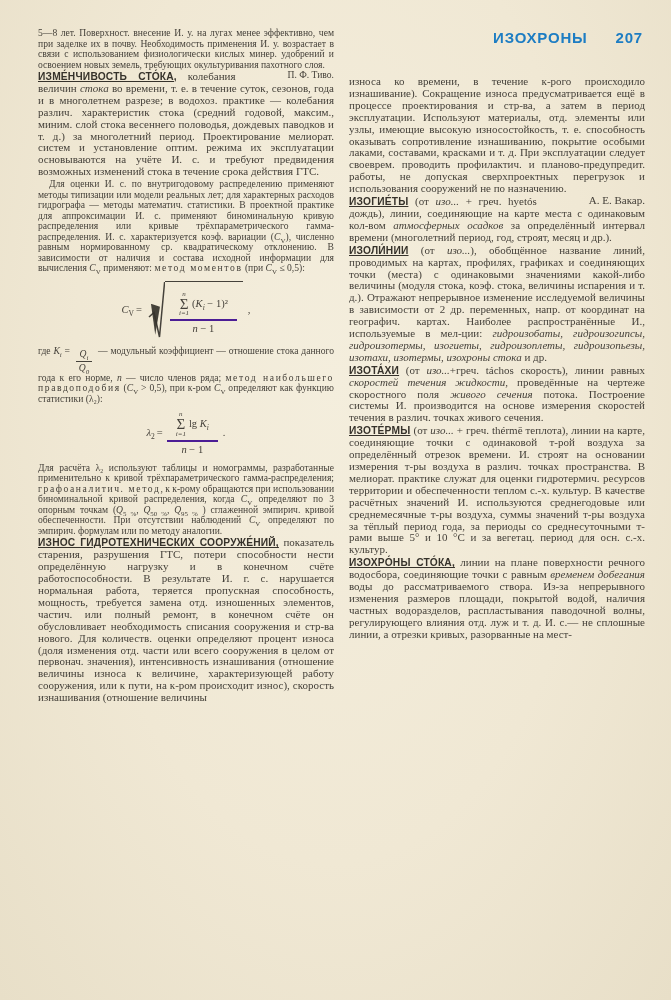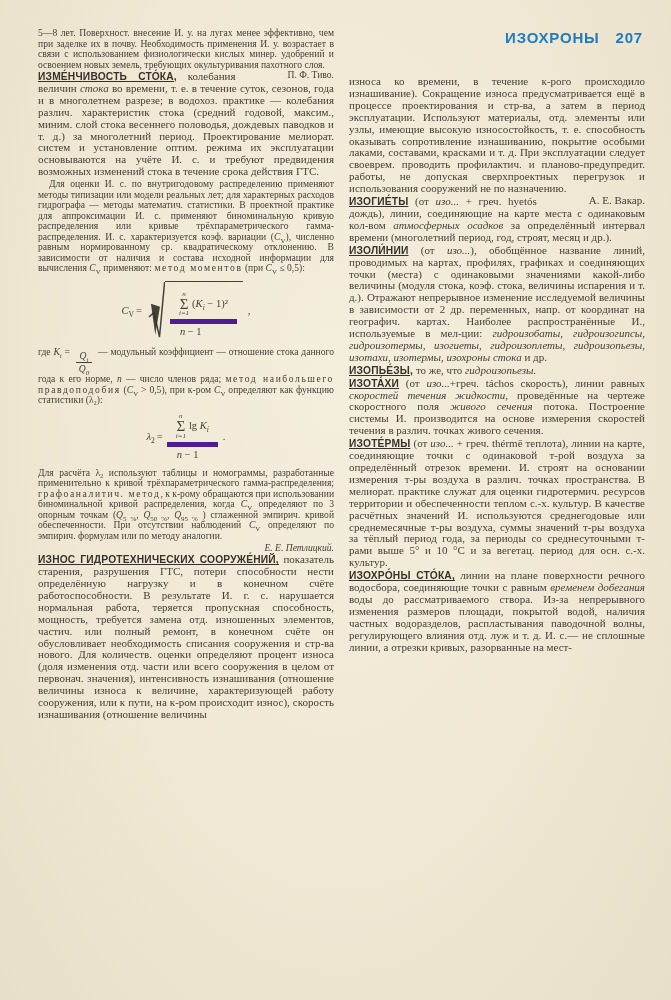--- a/index.html
+++ b/index.html
@@ -23,35 +23,35 @@
   .seg-sub,.f-sub{vertical-align:sub;font-size:0.72em;line-height:0;}
   .seg-isub{vertical-align:sub;font-size:0.72em;font-style:italic;line-height:0;}
   .author{float:right;padding-left:8px;margin-left:44px;}
   .author-line{text-align:right;font-style:italic;font-size:9.6px;line-height:11px;}
   
   .col-header{
     text-align:right;margin:1px 2px 30px 0;
     font-family:"Liberation Sans",sans-serif;font-weight:700;
     font-size:15px;letter-spacing:0.8px;color:#1d7dc3;
   }
-  .col-header .pn{margin-left:16px;}
+  .col-header .pn{margin-left:28px;}
   
   .ifrac{display:inline-flex;flex-direction:column;align-items:center;vertical-align:-38%;margin:0 3px;line-height:1.05;}
   .ifr-n{padding:0 3px 1px;}
   .ifr-d{border-top:1px solid #45413a;padding:1px 3px 0;}
   
   .formula-row{
     display:flex;align-items:center;justify-content:center;gap:4px;
     margin:7px 0 7px 0;font-size:10.5px;line-height:1.15;font-style:normal;
   }
   .f-lhs{white-space:nowrap;}
   .f-eq{margin-left:2px;}
   .frac{display:inline-flex;flex-direction:column;align-items:center;}
   .frac-num{display:flex;align-items:center;gap:3px;padding:0 9px 2px;}
-  .frac-den{border-top:5px solid #4c1d95;padding:2px 10px 0;align-self:stretch;text-align:left;}
+  .frac-den{border-top:2px solid #4c1d95;padding:2px 10px 0;align-self:stretch;text-align:center;}
   .bigsum{display:inline-flex;flex-direction:column;align-items:center;line-height:1;}
   .sum-top,.sum-bot{font-size:7px;font-style:italic;}
   .sum-sigma{font-size:15px;line-height:0.85;}
   .rad{display:inline-flex;align-items:flex-start;position:relative;margin-left:2px;}
   .rad-sign{width:17px;height:58px;display:block;flex:0 0 17px;}
   .rad-body{border-top:1.1px solid #45413a;padding:5px 6px 2px 5px;}
   .rad-artifact{
     position:absolute;left:3px;top:23px;width:9px;height:31px;background:#35322b;
     clip-path:polygon(0 0,100% 10%,48% 100%);opacity:0.92;
   }
@@ -102,29 +102,27 @@
           <span class="sum-sigma">Σ</span>
           <span class="sum-bot">i=1</span>
         </span>
         <span class="num-expr"><span>lg </span><span class="it">K</span><sub class="f-sub it">i</sub></span>
       </span>
       <span class="frac-den"><span class="it">n</span><span> − 1</span></span>
     </span>
     <span class="f-trail">.</span>
   </div>
         <p class="fine"><span>Для расчёта λ₂ используют таблицы и номограммы, разработанные применительно к кривой трёхпараметрического гамма-распределения; </span><span class="seg-sp">графоаналитич. метод</span><span>, к к-рому обращаются при использовании биноминальной кривой распределения, когда </span><span class="seg-i">C</span><span class="seg-sub">V</span><span> определяют по 3 опорным точкам (</span><span class="seg-i">Q</span><span class="seg-sub">5 %</span><span>, </span><span class="seg-i">Q</span><span class="seg-sub">50 %</span><span>, </span><span class="seg-i">Q</span><span class="seg-sub">95 %</span><span> ) сглаженной эмпирич. кривой обеспеченности. При отсутствии наблюдений </span><span class="seg-i">C</span><span class="seg-sub">V</span><span> определяют по эмпирич. формулам или по методу аналогии.</span></p>
-        <p class="author-line">Е. Е. Петлицкий.</p>
         <p class="body"><span class="seg-t">ИЗНОС ГИДРОТЕХНИЧЕСКИХ СООРУЖЕ́НИЙ,</span><span> показатель старения, разрушения ГТС, потери способности нести определённую нагрузку и в конечном счёте работоспособности. В результате И. г. с. нарушается нормальная работа, теряется пропускная способность, мощность, требуется замена отд. изношенных элементов, частич. или полный ремонт, в конечном счёте он обусловливает необходимость списания сооружения и стр-ва нового. Для количеств. оценки определяют процент износа (доля изменения отд. части или всего сооружения в целом от первонач. значения), интенсивность изнашивания (отношение величины износа к величине, характеризующей работу сооружения, или к пути, на к-ром происходит износ), скорость изнашивания (отношение величины</span></p>
       </div>
     <div class="col" id="col-right">
       <div class="col-header">
         <span class="hw">ИЗОХРОНЫ</span><span class="pn">207</span>
       </div>
     <p class="body"><span>износа ко времени, в течение к-рого происходило изнашивание). Сокращение износа предусматривается ещё в процессе проектирования и стр-ва, а затем в период эксплуатации. Используют материалы, отд. элементы или узлы, имеющие высокую износостойкость, т. е. способность оказывать сопротивление изнашиванию, покрытие особыми лаками, составами, красками и т. д. При эксплуатации следует своеврем. проводить профилактич. и планово-предупредит. работы, не допуская сверхпроектных перегрузок и использования сооружений не по назначению.</span><span class="author">А. Е. Вакар.</span></p>
         <p class="body"><span class="seg-t">ИЗОГИЕ́ТЫ</span><span> (от </span><span class="seg-i">изо...</span><span> + греч. hyetós дождь), линии, соединяющие на карте места с одинаковым кол-вом </span><span class="seg-i">атмосферных осадков</span><span> за определённый интервал времени (многолетний период, год, строят, месяц и др.).</span></p>
         <p class="body"><span class="seg-t">ИЗОЛИ́НИИ</span><span> (от </span><span class="seg-i">изо...</span><span>), обобщённое название линий, проводимых на картах, профилях, графиках и соединяющих точки (места) с одинаковыми значениями какой-либо величины (модуля стока, коэф. стока, величины испарения и т. д.). Отражают непрерывное изменение исследуемой величины в зависимости от 2 др. переменных, напр. от координат на географич. картах. Наиболее распространённые И., используемые в мел-ции: </span><span class="seg-i">гидроизобаты, гидроизогипсы, гидроизотермы, изогиеты, гидроизоплеты, гидроизопьезы, изотахи, изотермы, изохроны стока</span><span> и др.</span></p>
-        <p class="body"><span class="seg-t">ИЗОПЬЕ́ЗЫ,</span><span> то же, что </span><span class="seg-i">гидроизопьезы.</span></p>
         <p class="body"><span class="seg-t">ИЗОТА́ХИ</span><span> (от </span><span class="seg-i">изо...</span><span>+греч. táchos скорость), линии равных </span><span class="seg-i">скоростей течения жидкости</span><span>, проведённые на чертеже скоростного поля </span><span class="seg-i">живого сечения</span><span> потока. Построение системы И. производится на основе измерения скоростей течения в различ. точках живого сечения.</span></p>
         <p class="body"><span class="seg-t">ИЗОТЕ́РМЫ</span><span> (от </span><span class="seg-i">изо...</span><span> + греч. thérmē теплота), линии на карте, соединяющие точки с одинаковой т-рой воздуха за определённый отрезок времени. И. строят на основании измерения т-ры воздуха в различ. точках пространства. В мелиорат. практике служат для оценки гидротермич. ресурсов территории и обеспеченности теплом с.-х. культур. В качестве расчётных значений И. используются среднегодовые или среднемесячные т-ры воздуха, суммы значений т-ры воздуха за тёплый период года, за периоды со среднесуточными т-рами выше 5° и 10 °C и за вегетац. период для осн. с.-х. культур.</span></p>
         <p class="body"><span class="seg-t">ИЗОХРО́НЫ СТО́КА,</span><span> линии на плане поверхности речного водосбора, соединяющие точки с равным </span><span class="seg-i">временем добегания</span><span> воды до рассматриваемого створа. Из-за непрерывного изменения размеров площади, покрытой водой, наличия частных водоразделов, распластывания паводочной волны, регулирующего влияния отд. луж и т. д. И. с.— не сплошные линии, а отрезки кривых, разорванные на мест-</span></p>
       </div>
   </div>
 </div>
 
 </body></html>

